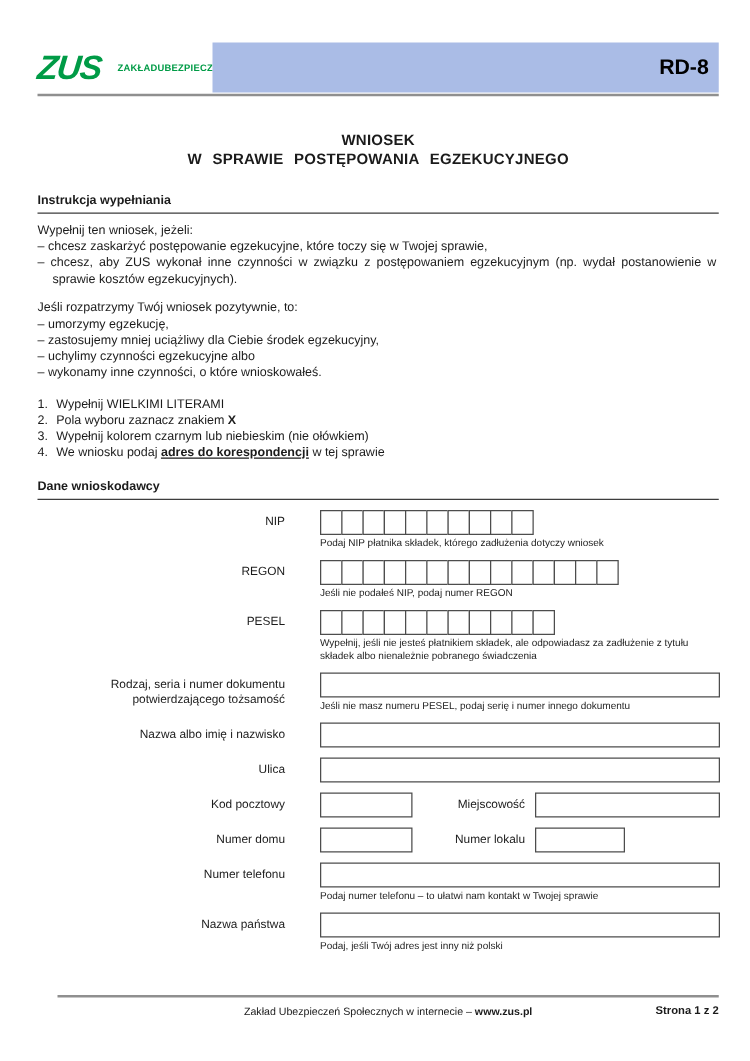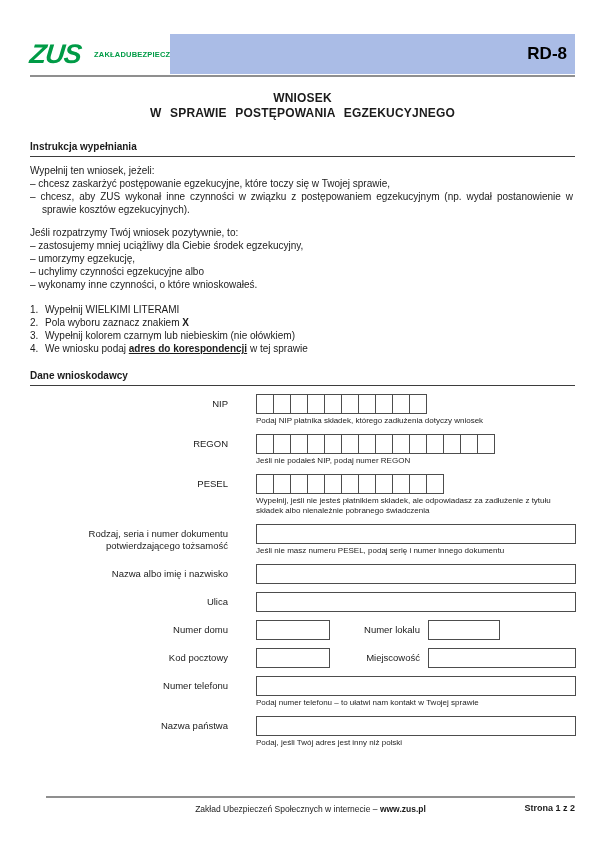--- a/index.html
+++ b/index.html
@@ -19,21 +19,21 @@
   .logo-block{width:140px;display:flex;align-items:center;background:#fff;}
   .logo-zus{font-style:italic;font-weight:bold;font-size:27px;line-height:27px;color:var(--zus-green);letter-spacing:-1px;transform:skewX(-6deg);}
   .logo-divider{width:1px;height:30px;background:#9b9b9b;margin:0 7px 0 6px;}
   .logo-org{display:flex;flex-direction:row;justify-content:center;}
   .logo-org span{display:block;font-size:7.5px;line-height:9px;font-weight:bold;color:var(--zus-green);letter-spacing:.2px;}
   .form-code-bar{flex:1;background:var(--bar-blue);display:flex;align-items:center;justify-content:flex-end;padding-right:8px;}
   .form-code{font-size:17px;font-weight:bold;color:#000;text-align:right;}
   .header-rule{height:2px;background:var(--rule-gray);margin-top:1px;}
 
   
-  .title{margin-top:14px;text-align:center;}
+  .title{margin-top:28px;text-align:center;}
   .title div{font-size:12px;font-weight:bold;line-height:15px;word-spacing:5px;letter-spacing:.2px;}
 
   
   .sec-heading{margin-top:20px;font-size:10px;font-weight:bold;padding-bottom:4px;border-bottom:1.5px solid #3d3d3d;}
   .body-text{font-size:10px;line-height:13px;}
   .intro{margin-top:7px;}
   .bullet{padding-left:12px;text-indent:-12px;text-align:justify;padding-right:2px;}
   .numbered{margin-top:12px;}
   .nline{display:flex;}
   .nline .num{width:15px;flex:none;}
@@ -97,22 +97,22 @@
   <div class="sec-heading">Instrukcja wypełniania</div>
 
   <div class="body-text intro">Wypełnij ten wniosek, jeżeli:</div>
   <div class="body-text">
     <div class="bullet"><span>–</span>&nbsp;<span>chcesz zaskarżyć postępowanie egzekucyjne, które toczy się w Twojej sprawie,</span></div>
     <div class="bullet"><span>–</span>&nbsp;<span>chcesz, aby ZUS wykonał inne czynności w związku z postępowaniem egzekucyjnym (np. wydał postanowienie w sprawie kosztów egzekucyjnych).</span></div>
   </div>
 
   <div class="body-text intro" style="margin-top:10px;">Jeśli rozpatrzymy Twój wniosek pozytywnie, to:</div>
   <div class="body-text">
+    <div class="bullet"><span>–</span>&nbsp;<span>umorzymy egzekucję,</span></div>
     <div class="bullet"><span>–</span>&nbsp;<span>zastosujemy mniej uciążliwy dla Ciebie środek egzekucyjny,</span></div>
-    <div class="bullet"><span>–</span>&nbsp;<span>umorzymy egzekucję,</span></div>
     <div class="bullet"><span>–</span>&nbsp;<span>uchylimy czynności egzekucyjne albo</span></div>
     <div class="bullet"><span>–</span>&nbsp;<span>wykonamy inne czynności, o które wnioskowałeś.</span></div>
   </div>
 
   <div class="body-text numbered">
     <div class="nline">
       <span class="num">1.</span>
       <span>Wypełnij WIELKIMI LITERAMI</span>
     </div>
     <div class="nline">
@@ -207,42 +207,42 @@
       <div class="flabel">Nazwa albo imię i nazwisko</div>
       <div class="fbody">
         <input type="text" class="tbox box-wide" style="">
       </div>
     </div>
 
     <div class="frow">
       <div class="flabel">Ulica</div>
       <div class="fbody">
         <input type="text" class="tbox box-wide" style="">
+      </div>
+    </div>
+
+    <div class="frow">
+      <div class="flabel">Kod pocztowy</div>
+      <div class="fbody row2">
+        <input type="text" class="tbox box-small" style="">
+        <div class="flabel2">Miejscowość</div>
+        <input type="text" class="tbox box-city" style="">
       </div>
     </div>
 
     <div class="frow">
       <div class="flabel">Numer domu</div>
       <div class="fbody row2">
         <input type="text" class="tbox box-small" style="">
         <div class="flabel2">Numer lokalu</div>
         <input type="text" class="tbox box-flat" style="">
       </div>
     </div>
 
     <div class="frow">
-      <div class="flabel">Kod pocztowy</div>
-      <div class="fbody row2">
-        <input type="text" class="tbox box-small" style="">
-        <div class="flabel2">Miejscowość</div>
-        <input type="text" class="tbox box-city" style="">
-      </div>
-    </div>
-
-    <div class="frow">
       <div class="flabel">Numer telefonu</div>
       <div class="fbody">
         <input type="text" class="tbox box-wide" style="">
         <div class="fcaption">Podaj numer telefonu – to ułatwi nam kontakt w Twojej sprawie</div>
       </div>
     </div>
 
     <div class="frow">
       <div class="flabel">Nazwa państwa</div>
       <div class="fbody">

